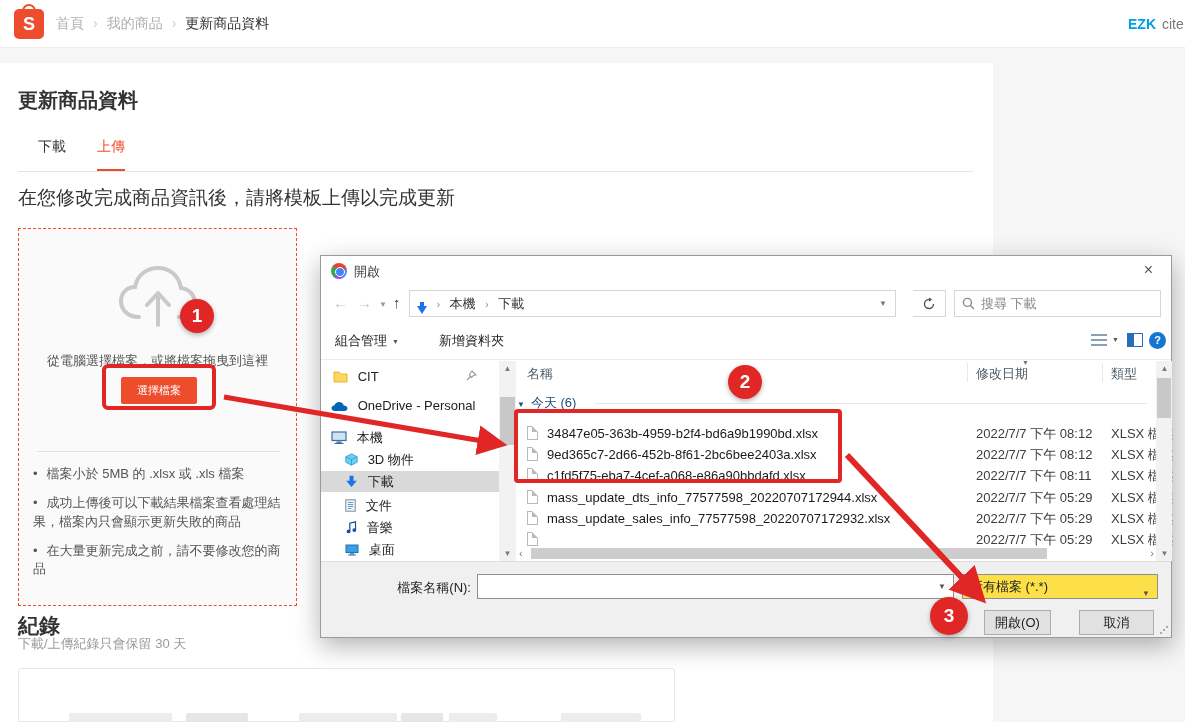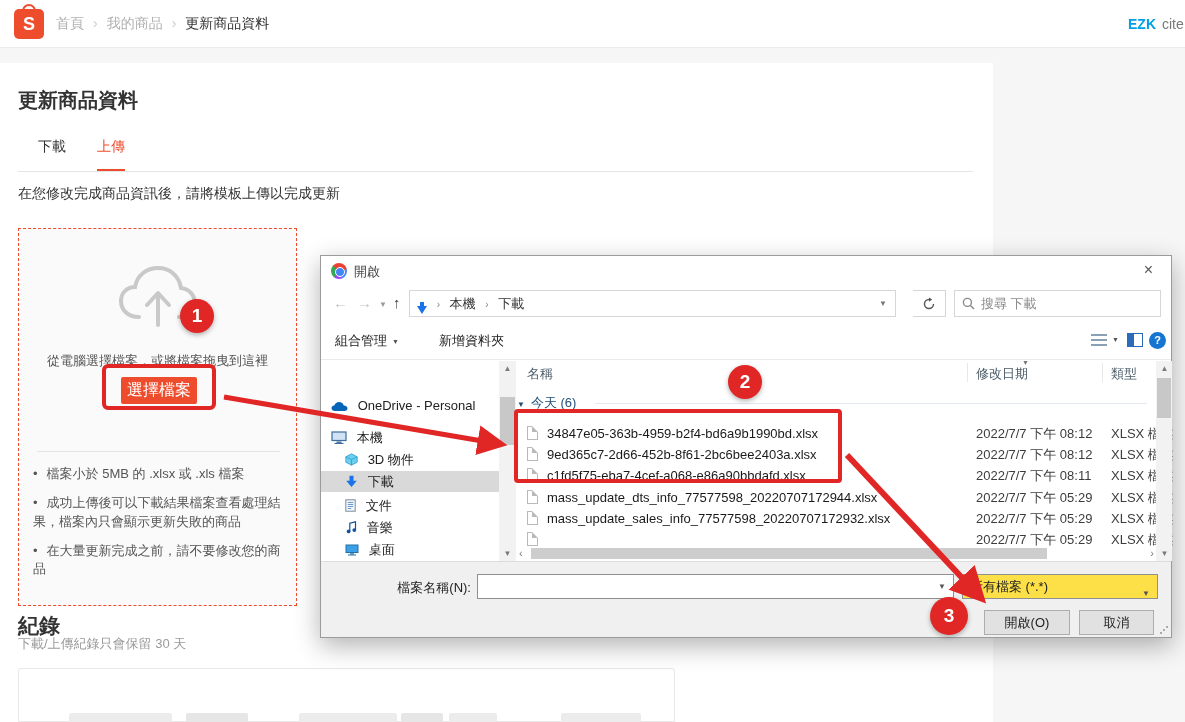--- a/index.html
+++ b/index.html
@@ -17,26 +17,26 @@
   .acct b { color:#00a0e9; font-weight:bold; }
   .acct span.nm { color:#777; margin-left:6px; }
 
   
   .card { position:absolute; left:0; top:63px; width:993px; height:659px; background:#fff; }
   .pg-title { position:absolute; left:18px; top:24px; font-size:20px; font-weight:bold; color:#333; }
   .tabs { position:absolute; left:38px; top:75px; font-size:14px; }
   .tab { display:inline-block; padding-bottom:13px; margin-right:27px; color:#333; cursor:pointer; }
   .tab.active { color:#ee4d2d; border-bottom:3px solid #ee4d2d; }
   .tabline { position:absolute; left:18px; top:108px; width:955px; height:1px; background:#e5e5e5; }
-  .desc { position:absolute; left:18px; top:122px; font-size:14px; color:#333; }
+  .desc { position:absolute; left:18px; top:122px; font-size:19px; color:#333; }
 
   .upbox { position:absolute; left:18px; top:165px; width:279px; height:378px; border:1px dashed #ee4d2d; background:#fafafa; }
   .cloud { position:absolute; left:96px; top:32px; }
   .uphint { position:absolute; left:0; top:123px; width:100%; text-align:center; font-size:13px; color:#555; }
-  .upbtn { position:absolute; left:102px; top:148px; width:76px; height:27px; background:#ee4d2d; color:#fff; border:none; font-size:16px; border-radius:2px; cursor:pointer; font-family:inherit; }
+  .upbtn { position:absolute; left:102px; top:148px; width:76px; height:27px; background:#ee4d2d; color:#fff; border:none; font-size:11px; border-radius:2px; cursor:pointer; font-family:inherit; }
   .updiv { position:absolute; left:18px; top:222px; width:243px; height:1px; background:#e3e3e3; }
   .rules { position:absolute; left:14px; top:236px; width:252px; font-size:13px; color:#555; line-height:1.45; }
   .rules .rule { margin-bottom:10px; }
   .rules .rule::before { content:"•"; margin-right:9px; color:#555; }
 
   .rec-title { position:absolute; left:18px; top:549px; font-size:21px; font-weight:bold; color:#333; }
   .rec-note  { position:absolute; left:18px; top:572px; font-size:13px; color:#9a9a9a; }
   .rtable { position:absolute; left:18px; top:605px; width:657px; height:54px; border:1px solid #e8e8e8; border-radius:3px 3px 0 0; background:#fff; }
   .rthead { display:flex; height:36px; line-height:36px; background:#fafafa; border-bottom:1px solid #eee; font-size:13px; color:#555; }
   .rthead div { padding-left:20px; }
@@ -107,21 +107,21 @@
   .vscroll { position:absolute; left:835px; top:0; width:16px; height:200px; background:#f2f2f2; }
   .vthumb { position:absolute; left:1px; top:17px; width:14px; height:40px; background:#c8c8c8; cursor:pointer; }
 
   .dfoot { position:absolute; left:0; top:305px; width:850px; height:76px; background:#f0f0f0; border-top:1px solid #ddd; }
   .fn-label { position:absolute; left:0; top:17px; width:150px; text-align:right; color:#222; }
   .fn-input { position:absolute; left:156px; top:12px; width:477px; height:25px; border:1px solid #8f8f8f; background:#fff; }
   .fn-input input { position:absolute; left:4px; top:2px; width:440px; height:19px; border:none; outline:none; font-family:inherit; font-size:13px; }
   .combo-caret { position:absolute; right:7px; top:7px; font-size:8px; color:#555; }
   .filt { position:absolute; left:641px; top:12px; width:196px; height:25px; border:1px solid #8f8f8f; background:#fde047; line-height:23px; padding-left:7px; color:#222; cursor:pointer; }
   .wbtn { position:absolute; top:48px; height:25px; background:#e1e1e1; border:1px solid #adadad; font-size:13px; color:#222; cursor:pointer; font-family:inherit; }
-  .btn-open { left:663px; width:86px; }
+  .btn-open { left:663px; width:67px; }
   .btn-cancel { left:758px; width:75px; }
   .grip { position:absolute; right:3px; bottom:3px; width:8px; height:8px; background:
       radial-gradient(circle at 1px 7px,#aaa 1px,transparent 1.5px),
       radial-gradient(circle at 4px 4px,#aaa 1px,transparent 1.5px),
       radial-gradient(circle at 7px 1px,#aaa 1px,transparent 1.5px); }
 
   
   .anno { position:absolute; z-index:30; pointer-events:none; }
   .badge { width:34px; height:34px; border-radius:50%; background:#e12626; color:#fff; font-size:19px; font-weight:bold; text-align:center; line-height:34px; box-shadow:0 2px 5px rgba(0,0,0,.3); }
   .rrect { border:4px solid #e12626; border-radius:6px; }
@@ -216,20 +216,29 @@
     <span class="tb-item" style="left:118px;">新增資料夾</span>
     <span class="viewico" style="left:770px;"></span>
     <span class="tb-item" style="left:791px;top:14px;font-size:7px;color:#555;">▼</span>
     <span class="paneico" style="left:806px;"></span>
     <span class="helpico" style="left:828px;">?</span>
   </div>
 
   <div class="dbody">
 
     <div class="side">
+      <div class="sitem" style="top:5px;">
+        <svg class="ic" style="margin-left:12px" width="15" height="13" viewBox="0 0 15 13">
+            <path d="M1 2 h5 l1.5 2 H14 v8 H1 Z" fill="#ffd664" stroke="#e0a800" stroke-width=".8"></path>
+          </svg>
+        <span class="lbl">CIT</span>
+        <svg class="pin" width="11" height="11" viewBox="0 0 11 11">
+            <path d="M6 1 L10 5 L7.5 5.5 L5.5 7.5 L3.5 5.5 L4 3.5 Z M4.5 6.5 L1 10" fill="none" stroke="#9a9a9a" stroke-width="1.1"></path>
+          </svg>
+      </div>
       <div class="sitem" style="top:34px;">
         <svg class="ic" style="margin-left:10px" width="17" height="11" viewBox="0 0 17 11">
             <path d="M4 10 C1.5 10 .5 8.2 .5 7 C.5 5.4 2 4.4 3.3 4.5 C4 2.3 6 1 8 1 C10.4 1 12.2 2.6 12.7 4.4 C14.8 4.4 16.5 5.7 16.5 7.3 C16.5 8.8 15.3 10 13.4 10 Z" fill="#0364b8"></path>
           </svg>
         <span class="lbl">OneDrive - Personal</span>
       </div>
       <div class="sitem" style="top:66px;">
         <svg class="ic" style="margin-left:10px" width="16" height="13" viewBox="0 0 16 13">
             <rect x="1" y="1" width="14" height="8.5" fill="#cfe3f5" stroke="#3f6c9e" stroke-width="1.2"></rect>
             <rect x="5.5" y="10.5" width="5" height="1.4" fill="#3f6c9e"></rect>

